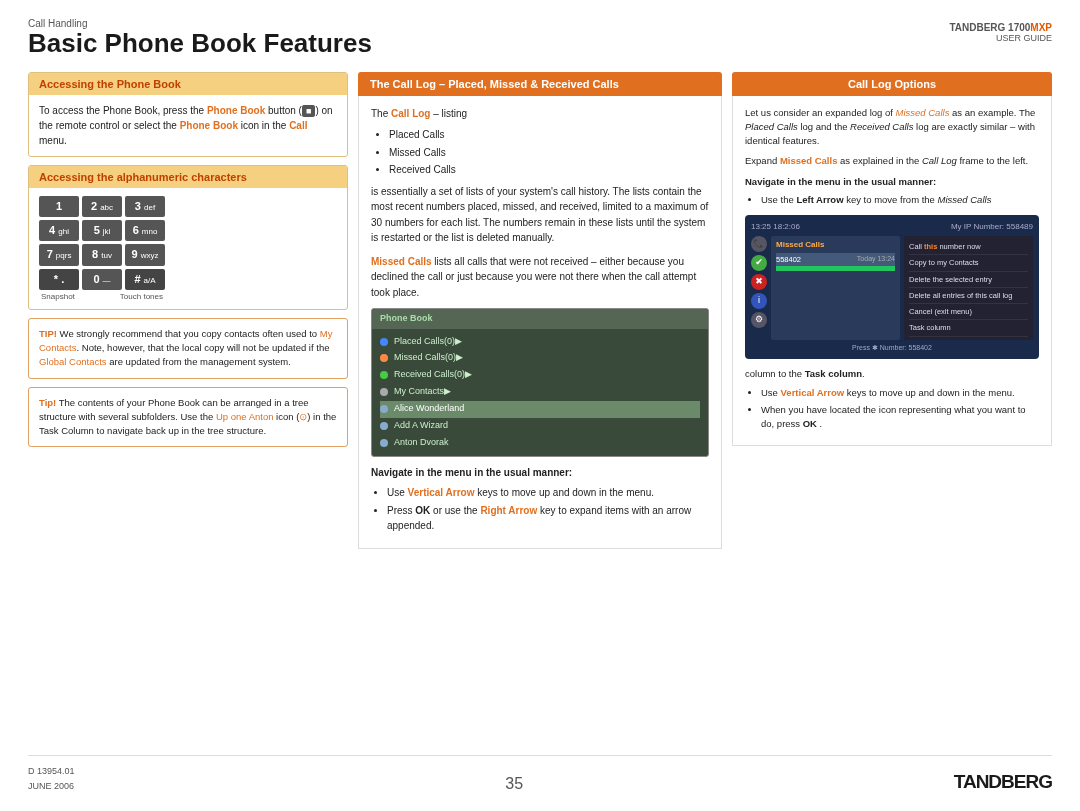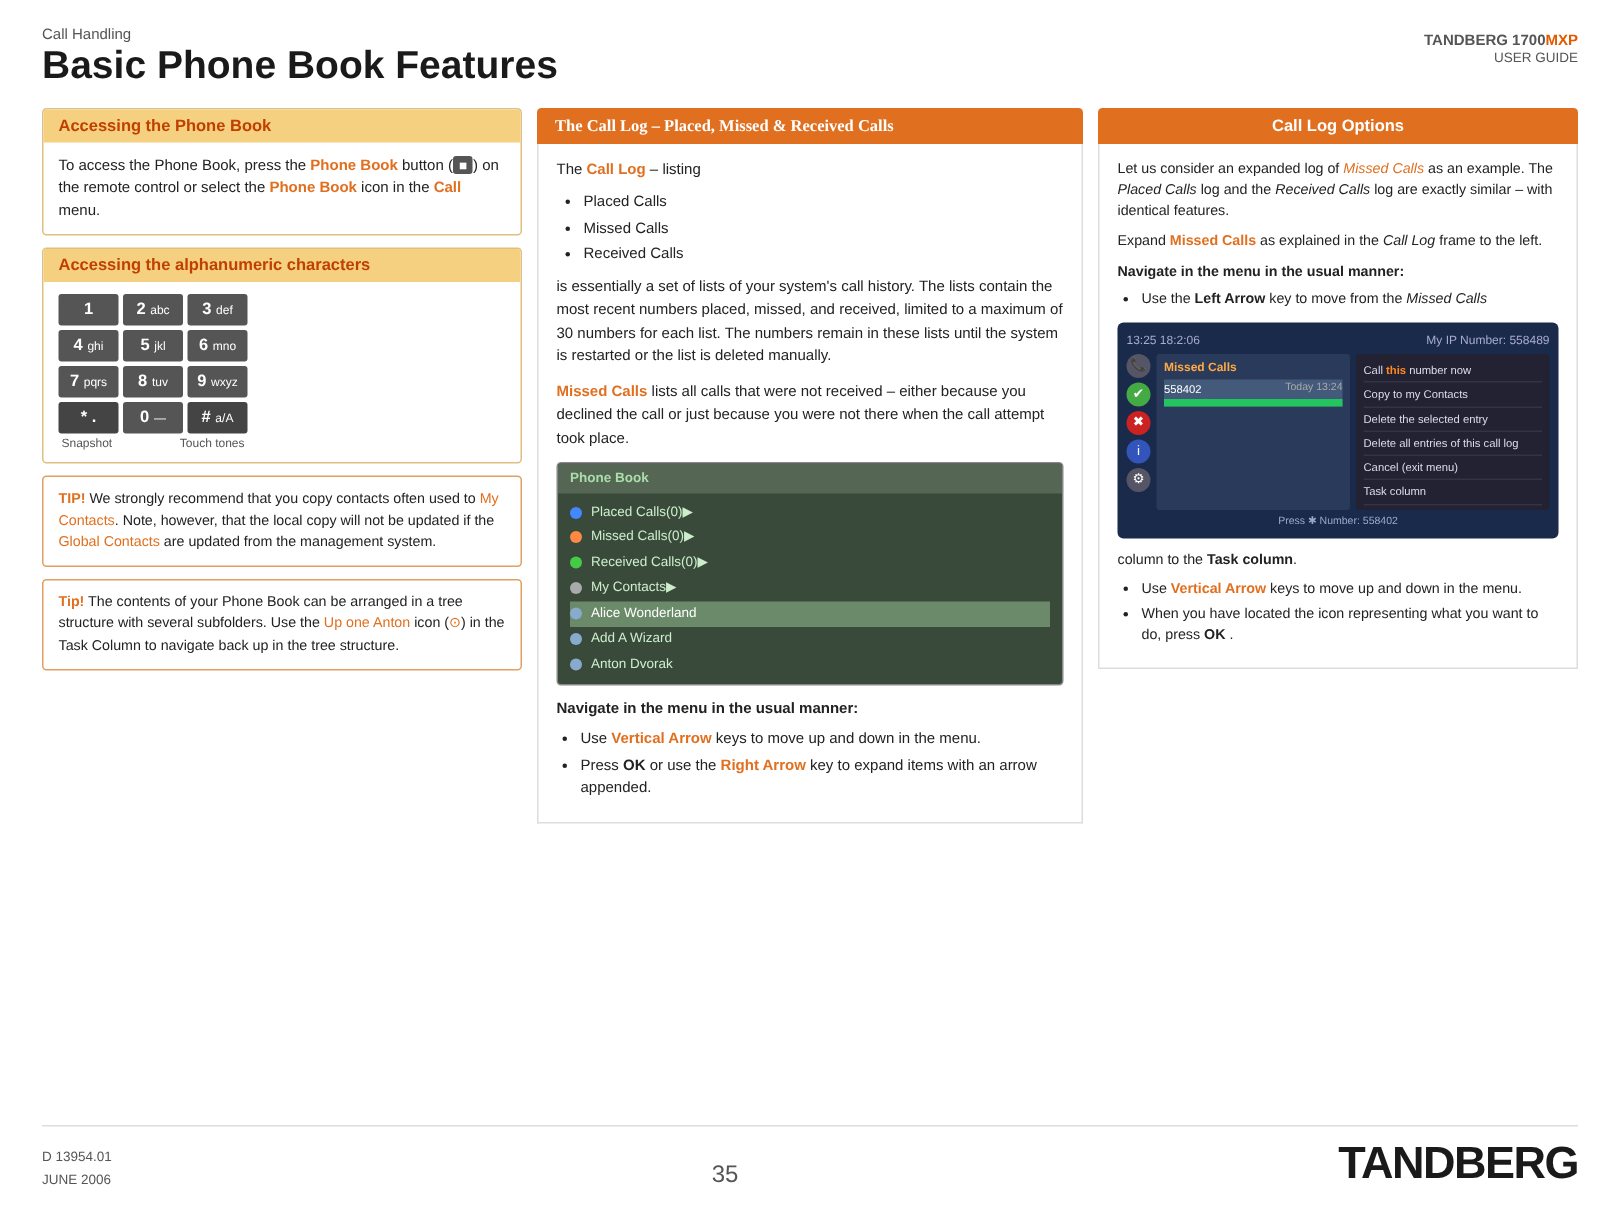--- a/index.html
+++ b/index.html
@@ -141,21 +141,20 @@
       flex-direction: column;
       gap: 0;
     }
     .mid-section-header {
       background: #e07020;
       color: #fff;
       font-weight: bold;
       font-size: 11px;
       padding: 6px 12px;
       border-radius: 3px 3px 0 0;
-      font-family: Liberation Serif, serif;
     }
     .mid-section-body {
       border: 1px solid #ddd;
       border-top: none;
       padding: 10px 12px;
       font-size: 10px;
       line-height: 1.55;
       color: #222;
     }
     .call-log-list {
@@ -315,21 +314,21 @@
     .footer-left {
       font-size: 9px;
       color: #555;
       line-height: 1.6;
     }
     .footer-center {
       font-size: 16px;
       color: #555;
     }
     .footer-right {
-      font-size: 30px;
+      font-size: 19px;
       font-weight: 900;
       color: #1a1a1a;
       letter-spacing: -1px;
     }
     .bullet-list { list-style: disc; padding-left: 16px; margin: 4px 0; }
     .bullet-list li { margin-bottom: 2px; }
   </style>
 </head>
 <body>
 

